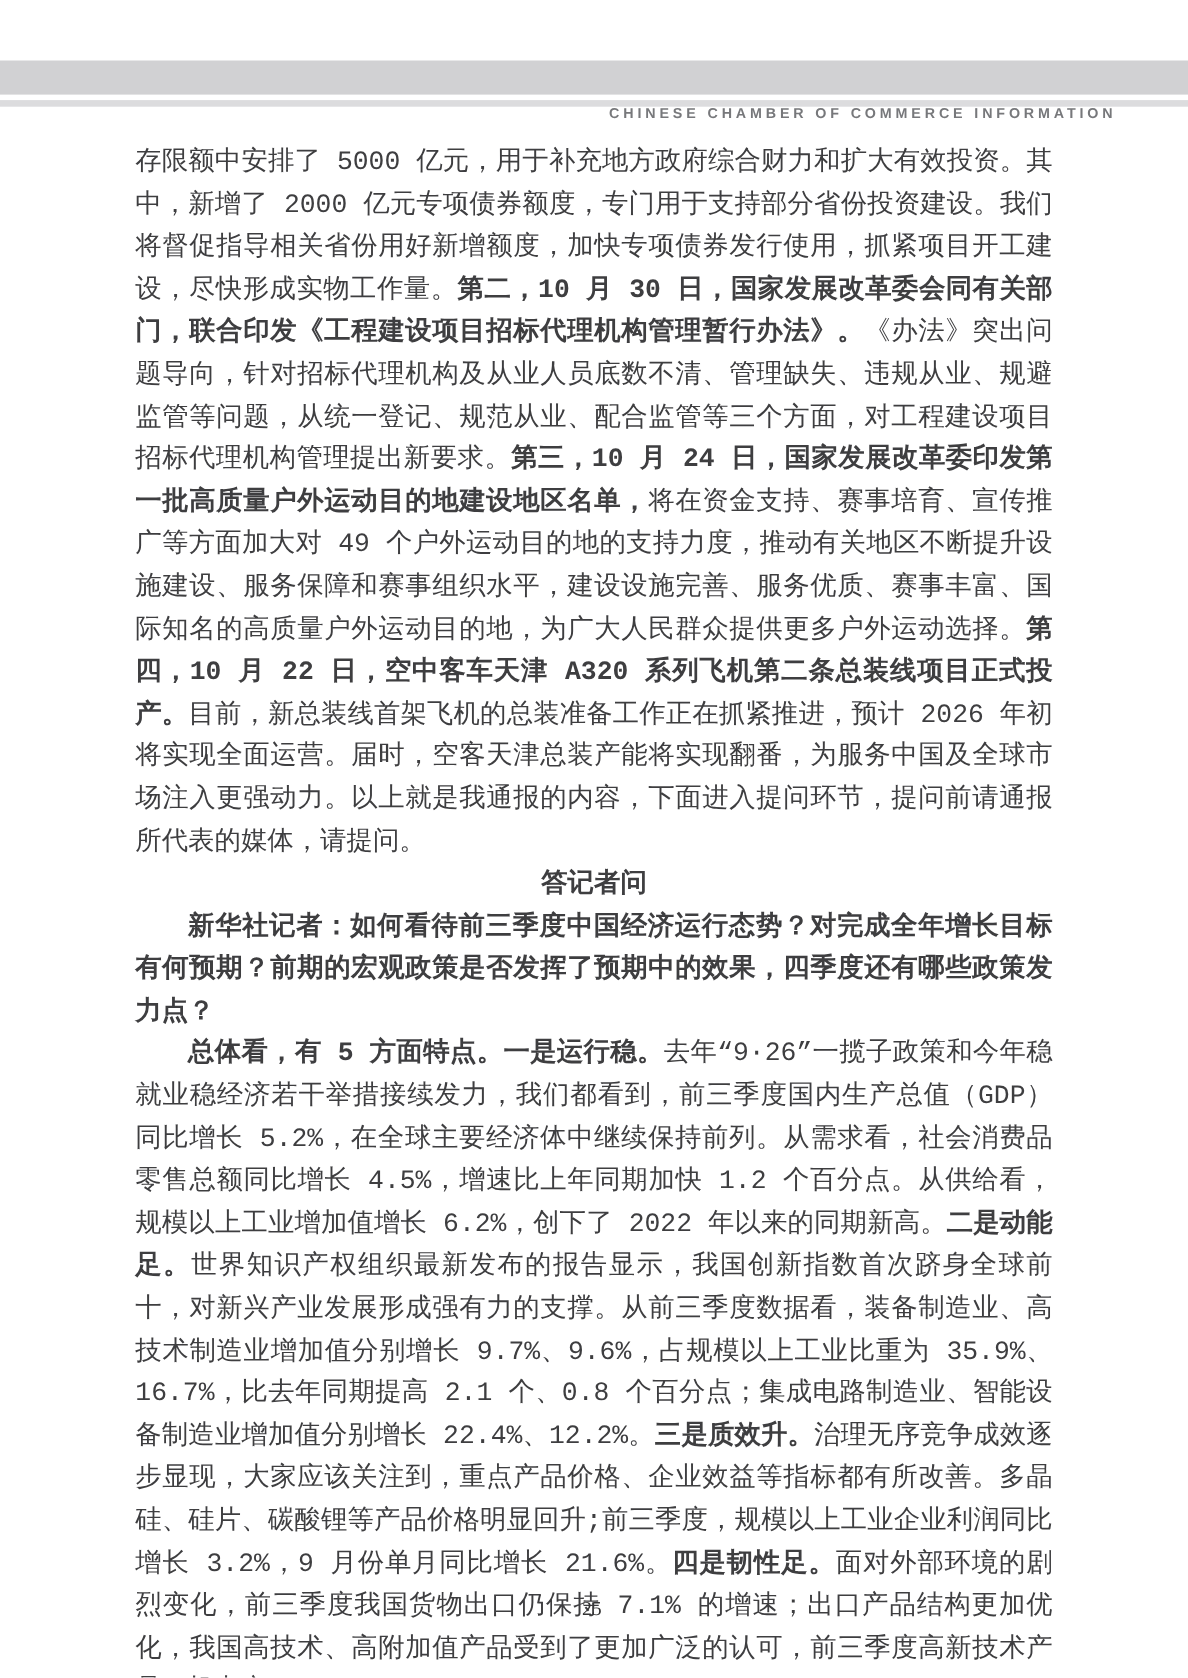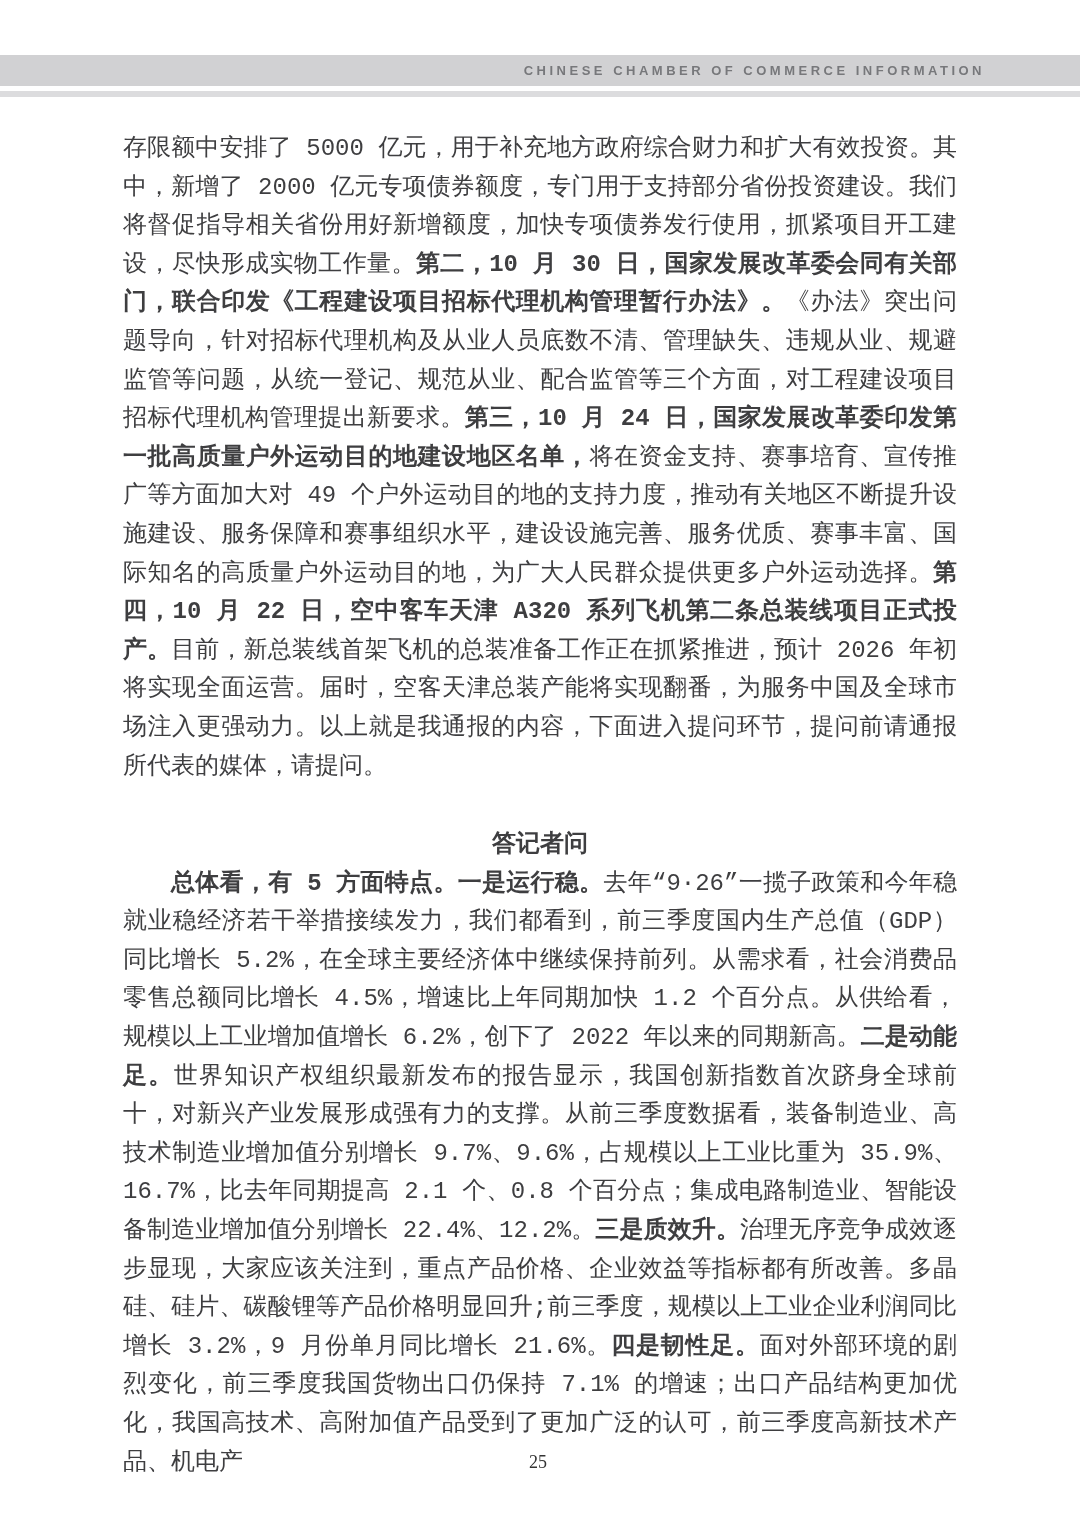--- a/index.html
+++ b/index.html
@@ -14,26 +14,27 @@
   
   .band {
     position: absolute; left: 0; top: 55px;
     width: 1080px; height: 31px;
     background: #d1d1d3;
   }
   .band-text {
     display: block;
     line-height: 31px;
     text-align: right;
-    padding-right: 95px;
+    padding-right: 65px;
     font-size: 13px;
     font-weight: bold;
     letter-spacing: 3.5px;
     color: #77787b;
     white-space: nowrap;
+    margin-top: 32px;
   }
   .band-thin {
     position: absolute; left: 0; top: 91px;
     width: 1080px; height: 6px;
     background: #dcdcde;
   }
   
   .article {
     position: absolute;
     left: 123px; top: 130px;
@@ -41,21 +42,20 @@
     font-size: 24px;
     line-height: 38.6px;
     text-align: justify;
   }
   .para { margin: 0; font-family: Liberation Mono, monospace; }
   .para.indent { text-indent: 2em; }
   .para.heading {
     text-align: center;
     font-weight: bold;
     text-indent: 0;
-    margin-top: 40px;
   }
   .run.b { font-weight: bold; }
   
   .page-number {
     position: absolute;
     left: 0; top: 1452px;
     width: 1076px;
     text-align: center;
     font-family: "Liberation Serif", serif;
     font-size: 18px;
@@ -68,18 +68,19 @@
 <header>
   <div class="band">
     <span class="band-text">CHINESE CHAMBER OF COMMERCE INFORMATION</span>
   </div>
   <div class="band-thin"></div>
 </header>
 
 <main class="article">
     <p class="para"><span class="run">存限额中安排了 5000 亿元，用于补充地方政府综合财力和扩大有效投资。其中，新增了 2000 亿元专项债券额度，专门用于支持部分省份投资建设。我们将督促指导相关省份用好新增额度，加快专项债券发行使用，抓紧项目开工建设，尽快形成实物工作量。</span><span class="run b">第二，10 月 30 日，国家发展改革委会同有关部门，联合印发《工程建设项目招标代理机构管理暂行办法》。</span><span class="run">《办法》突出问题导向，针对招标代理机构及从业人员底数不清、管理缺失、违规从业、规避监管等问题，从统一登记、规范从业、配合监管等三个方面，对工程建设项目招标代理机构管理提出新要求。</span><span class="run b">第三，10 月 24 日，国家发展改革委印发第一批高质量户外运动目的地建设地区名单，</span><span class="run">将在资金支持、赛事培育、宣传推广等方面加大对 49 个户外运动目的地的支持力度，推动有关地区不断提升设施建设、服务保障和赛事组织水平，建设设施完善、服务优质、赛事丰富、国际知名的高质量户外运动目的地，为广大人民群众提供更多户外运动选择。</span><span class="run b">第四，10 月 22 日，空中客车天津 A320 系列飞机第二条总装线项目正式投产。</span><span class="run">目前，新总装线首架飞机的总装准备工作正在抓紧推进，预计 2026 年初将实现全面运营。届时，空客天津总装产能将实现翻番，为服务中国及全球市场注入更强动力。以上就是我通报的内容，下面进入提问环节，提问前请通报所代表的媒体，请提问。</span></p>
     <p class="para heading"><span class="run b">答记者问</span></p>
+    <p class="para indent"><span class="run b">新华社记者：如何看待前三季度中国经济运行态势？对完成全年增长目标有何预期？前期的宏观政策是否发挥了预期中的效果，四季度还有哪些政策发力点？</span></p>
     <p class="para indent"><span class="run b">总体看，有 5 方面特点。一是运行稳。</span><span class="run">去年“9·26”一揽子政策和今年稳就业稳经济若干举措接续发力，我们都看到，前三季度国内生产总值（GDP）同比增长 5.2%，在全球主要经济体中继续保持前列。从需求看，社会消费品零售总额同比增长 4.5%，增速比上年同期加快 1.2 个百分点。从供给看，规模以上工业增加值增长 6.2%，创下了 2022 年以来的同期新高。</span><span class="run b">二是动能足。</span><span class="run">世界知识产权组织最新发布的报告显示，我国创新指数首次跻身全球前十，对新兴产业发展形成强有力的支撑。从前三季度数据看，装备制造业、高技术制造业增加值分别增长 9.7%、9.6%，占规模以上工业比重为 35.9%、16.7%，比去年同期提高 2.1 个、0.8 个百分点；集成电路制造业、智能设备制造业增加值分别增长 22.4%、12.2%。</span><span class="run b">三是质效升。</span><span class="run">治理无序竞争成效逐步显现，大家应该关注到，重点产品价格、企业效益等指标都有所改善。多晶硅、硅片、碳酸锂等产品价格明显回升;前三季度，规模以上工业企业利润同比增长 3.2%，9 月份单月同比增长 21.6%。</span><span class="run b">四是韧性足。</span><span class="run">面对外部环境的剧烈变化，前三季度我国货物出口仍保持 7.1% 的增速；出口产品结构更加优化，我国高技术、高附加值产品受到了更加广泛的认可，前三季度高新技术产品、机电产</span></p>
   </main>
 
 <footer>
   <div class="page-number">25</div>
 </footer>
 
 </body></html>

